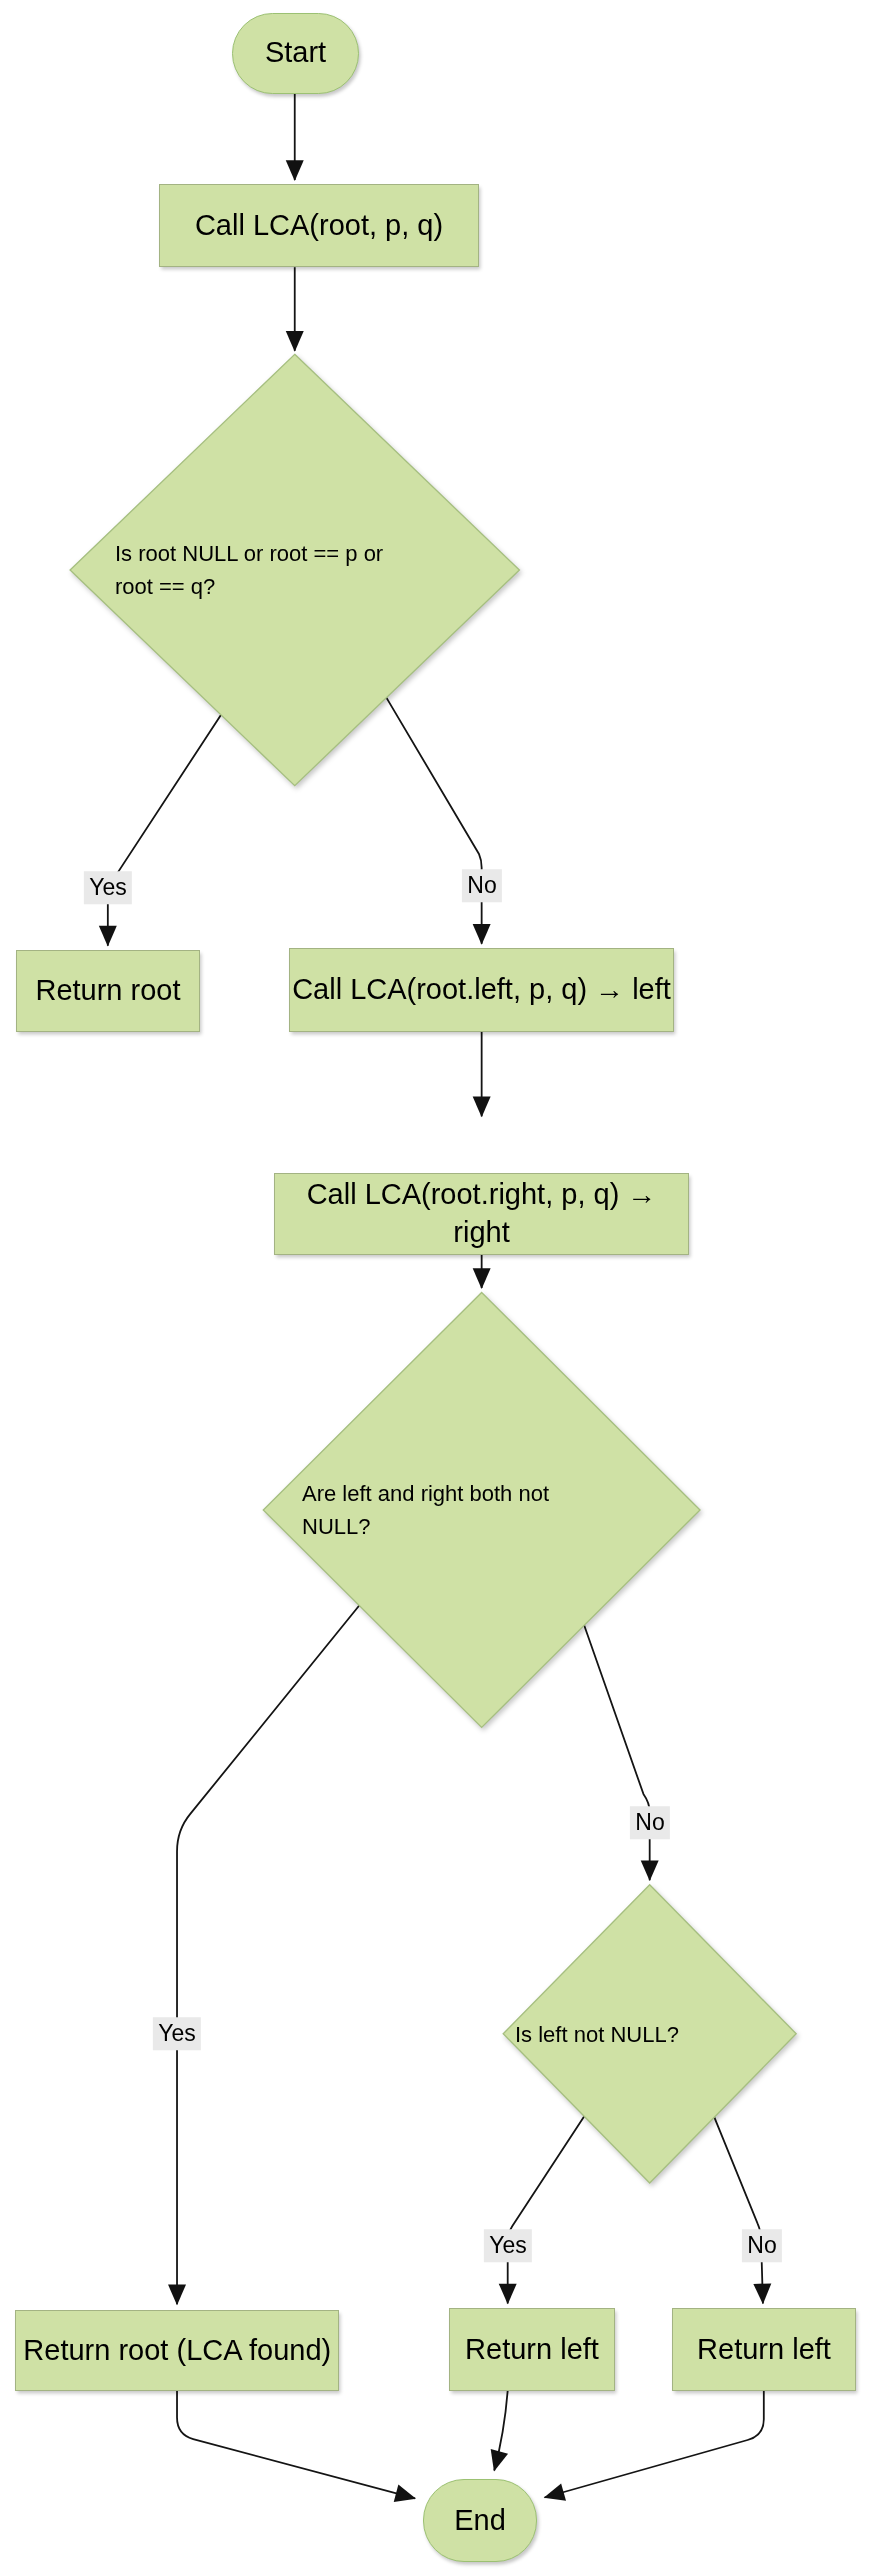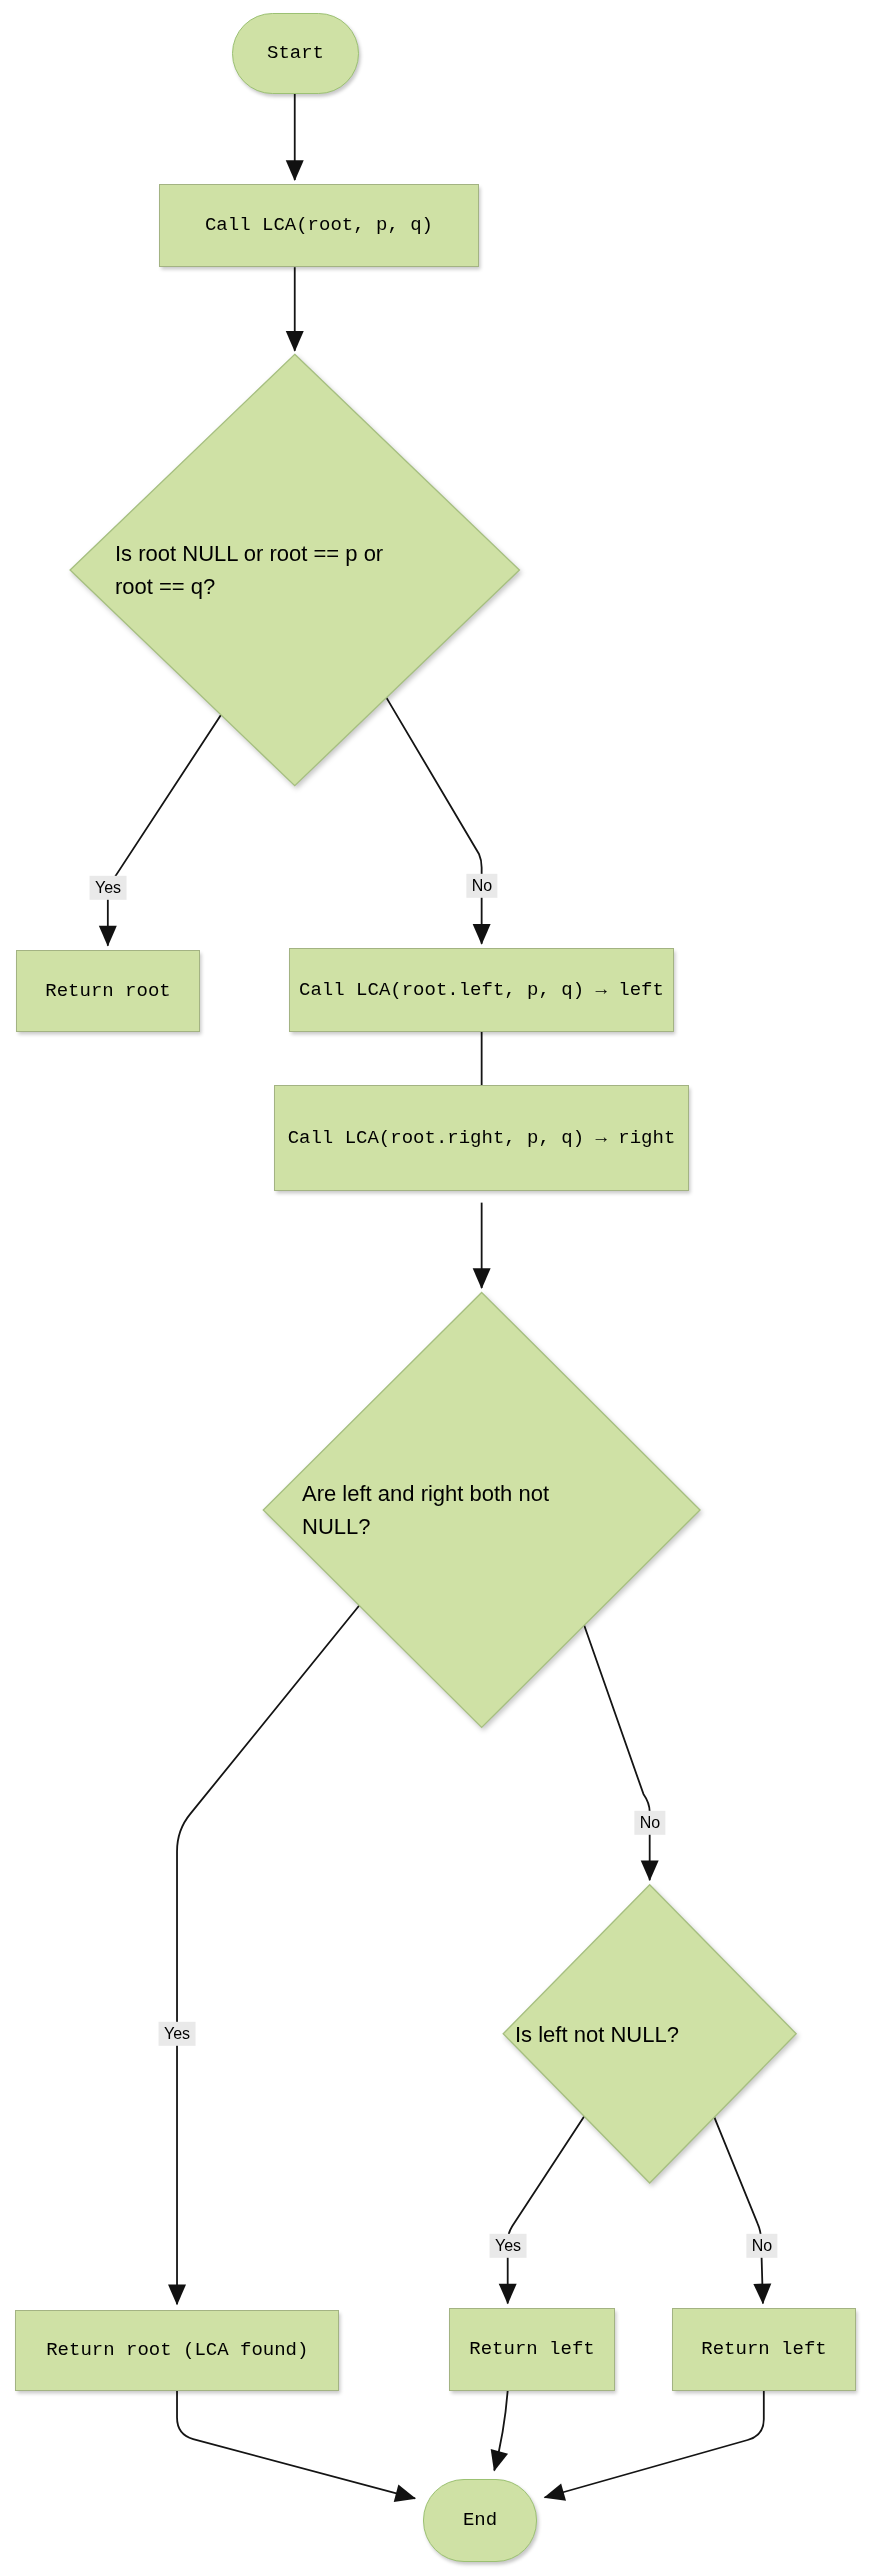--- a/index.html
+++ b/index.html
@@ -17,36 +17,35 @@
     fill:#cfe1a5;stroke:#a6bf80;stroke-width:1.5px;
     filter:drop-shadow(2px 3px 3px rgba(0,0,0,0.22));
   }
   .node{
     position:absolute;z-index:2;
     display:flex;align-items:center;justify-content:center;
     text-align:center;
     background:#cfe1a5;
     border:0.9px solid #a3b383;
     box-shadow:1.8px 2.7px 3.6px rgba(0,0,0,0.22);
-    font-size:19px;line-height:1.3;
+    font-size:29px;line-height:1.3;
     box-sizing:border-box;
-    font-family:Liberation Mono, monospace;
   }
   .node.stadium{border-radius:41px;border-color:#9cc173;}
   .dtext{
     position:absolute;z-index:3;
     text-align:left;font-size:22px;line-height:33px;
   }
   .dtext span{display:block;}
   .edge-label{
     position:absolute;z-index:4;
     transform:translate(-50%,-50%);
     background:#e9e9e9;
     padding:1.8px 5.4px;
-    font-size:16px;line-height:1.3;
+    font-size:23px;line-height:1.3;
     white-space:nowrap;
   }
 </style>
 </head>
 <body>
 
 <div class="canvas">
 
   <svg class="edges" width="895" height="2576" viewBox="0 0 996 2866">
     <defs>
@@ -91,21 +90,21 @@
   <div class="edge-label" style="left:482px;top:886px;">No</div>
 
   <div class="node" style="left:289px;top:948px;width:385px;height:84px;">
     <span>Call LCA(root.left, p, q) → left</span>
   </div>
 
   <div class="node" style="left:16px;top:950px;width:184px;height:82px;">
     <span>Return root</span>
   </div>
 
-  <div class="node" style="left:274px;top:1085px;width:415px;height:106px;">
+  <div class="node" style="left:274px;top:1173px;width:415px;height:82px;">
     <span>Call LCA(root.right, p, q) → right</span>
   </div>
 
   <div class="dtext" style="left:302px;top:1477px;width:360px;">
     <span>Are left and right both not</span>
     <span>NULL?</span>
   </div>
 
   <div class="edge-label" style="left:177px;top:2034px;">Yes</div>
   <div class="edge-label" style="left:650px;top:1823px;">No</div>

